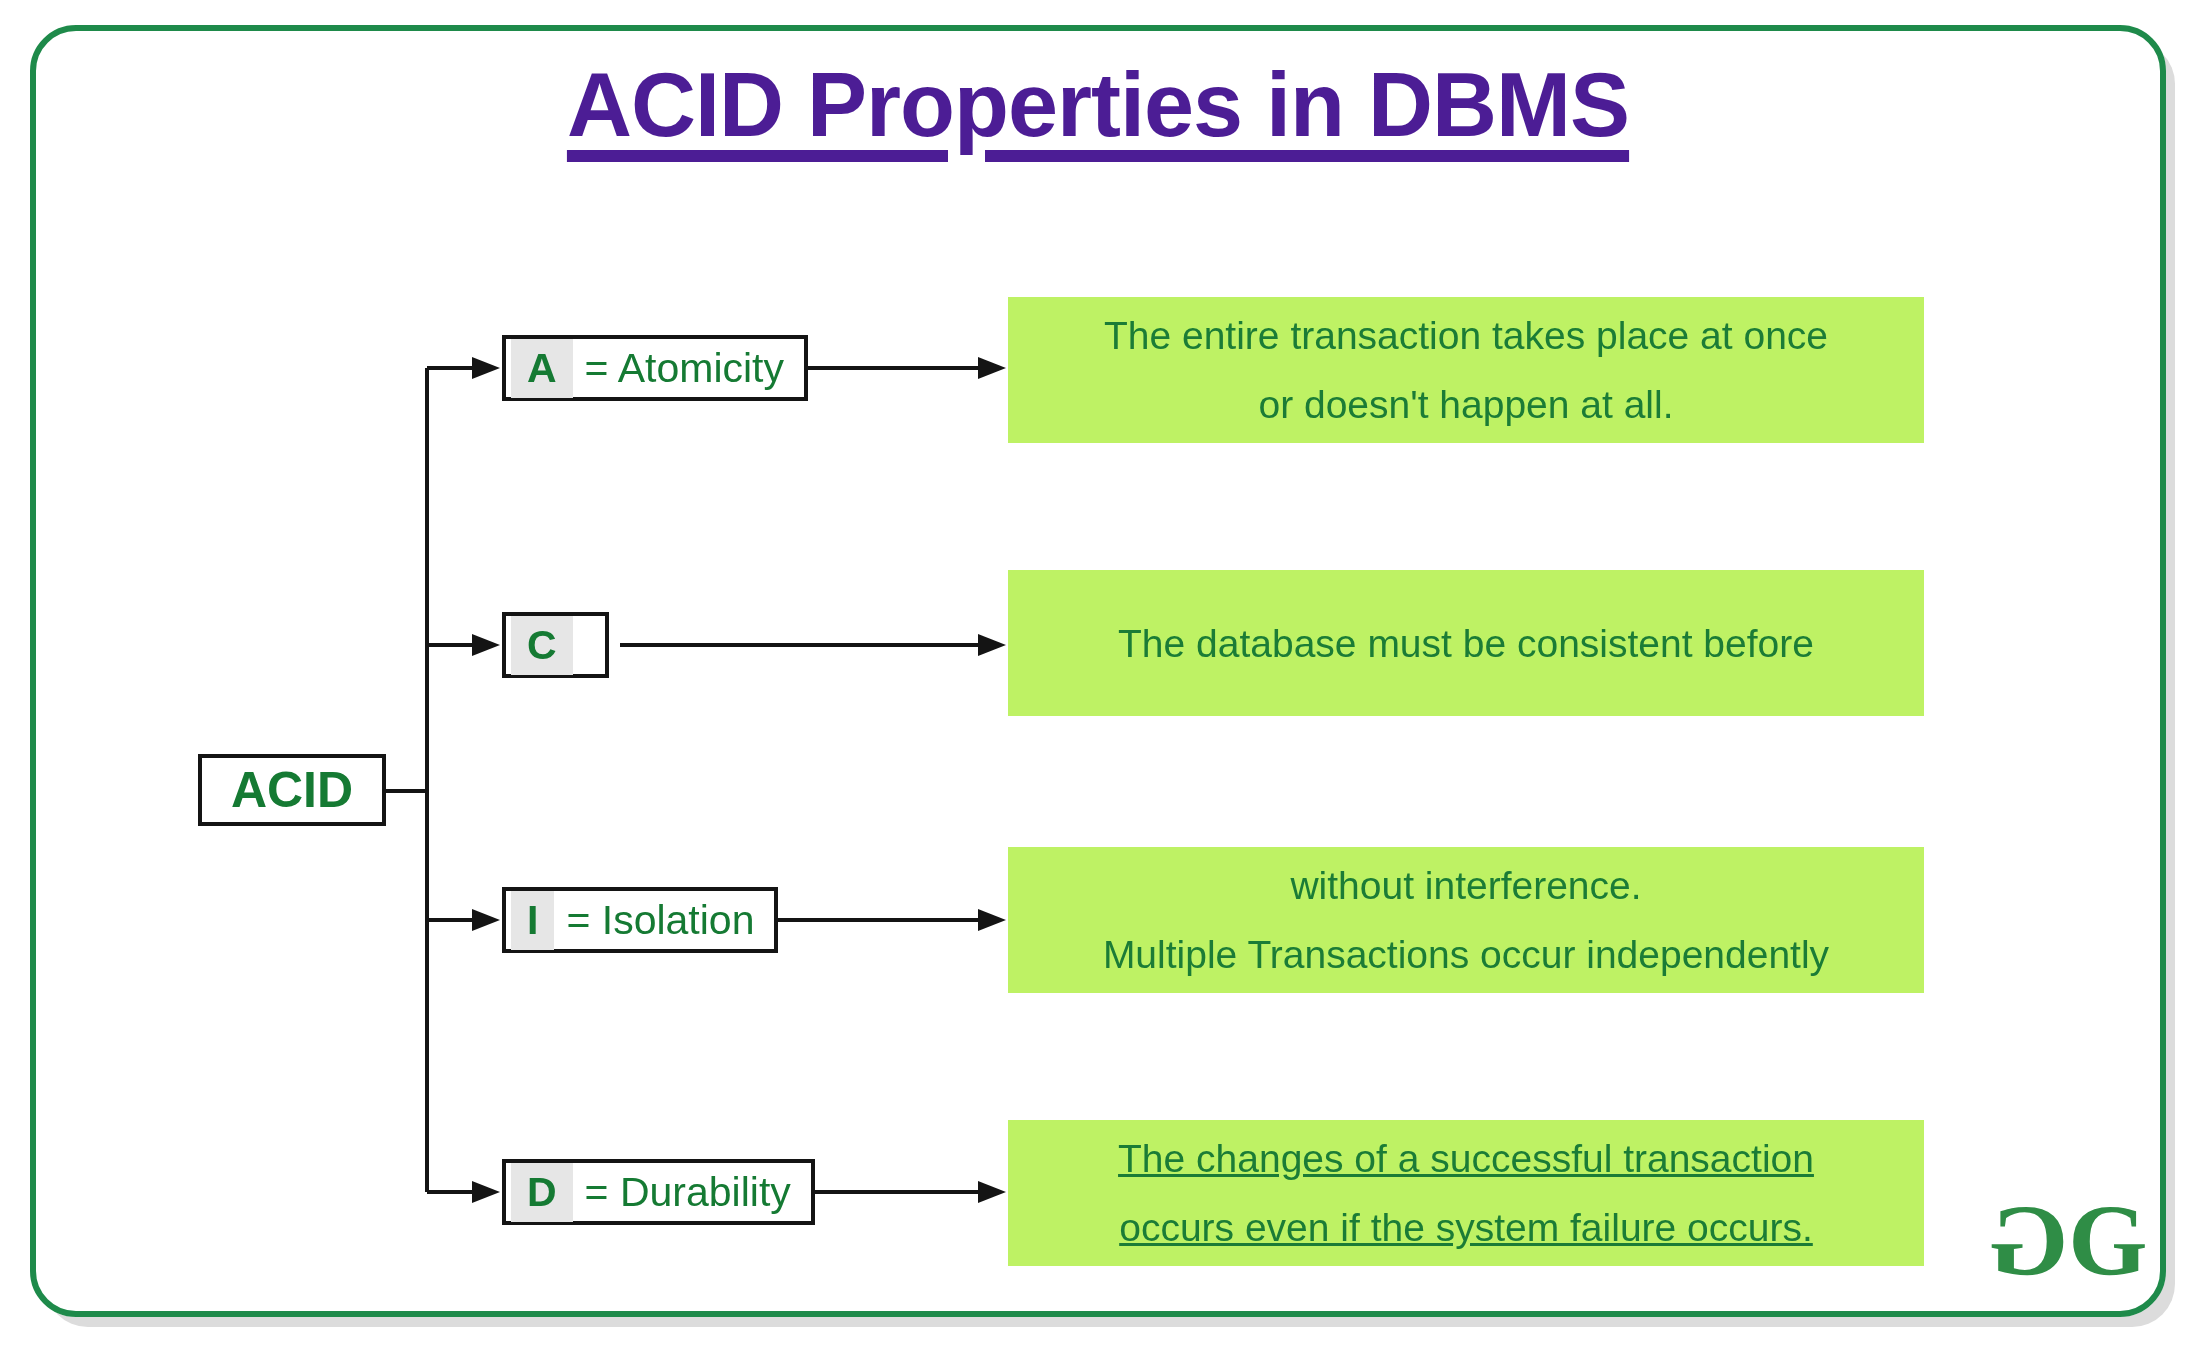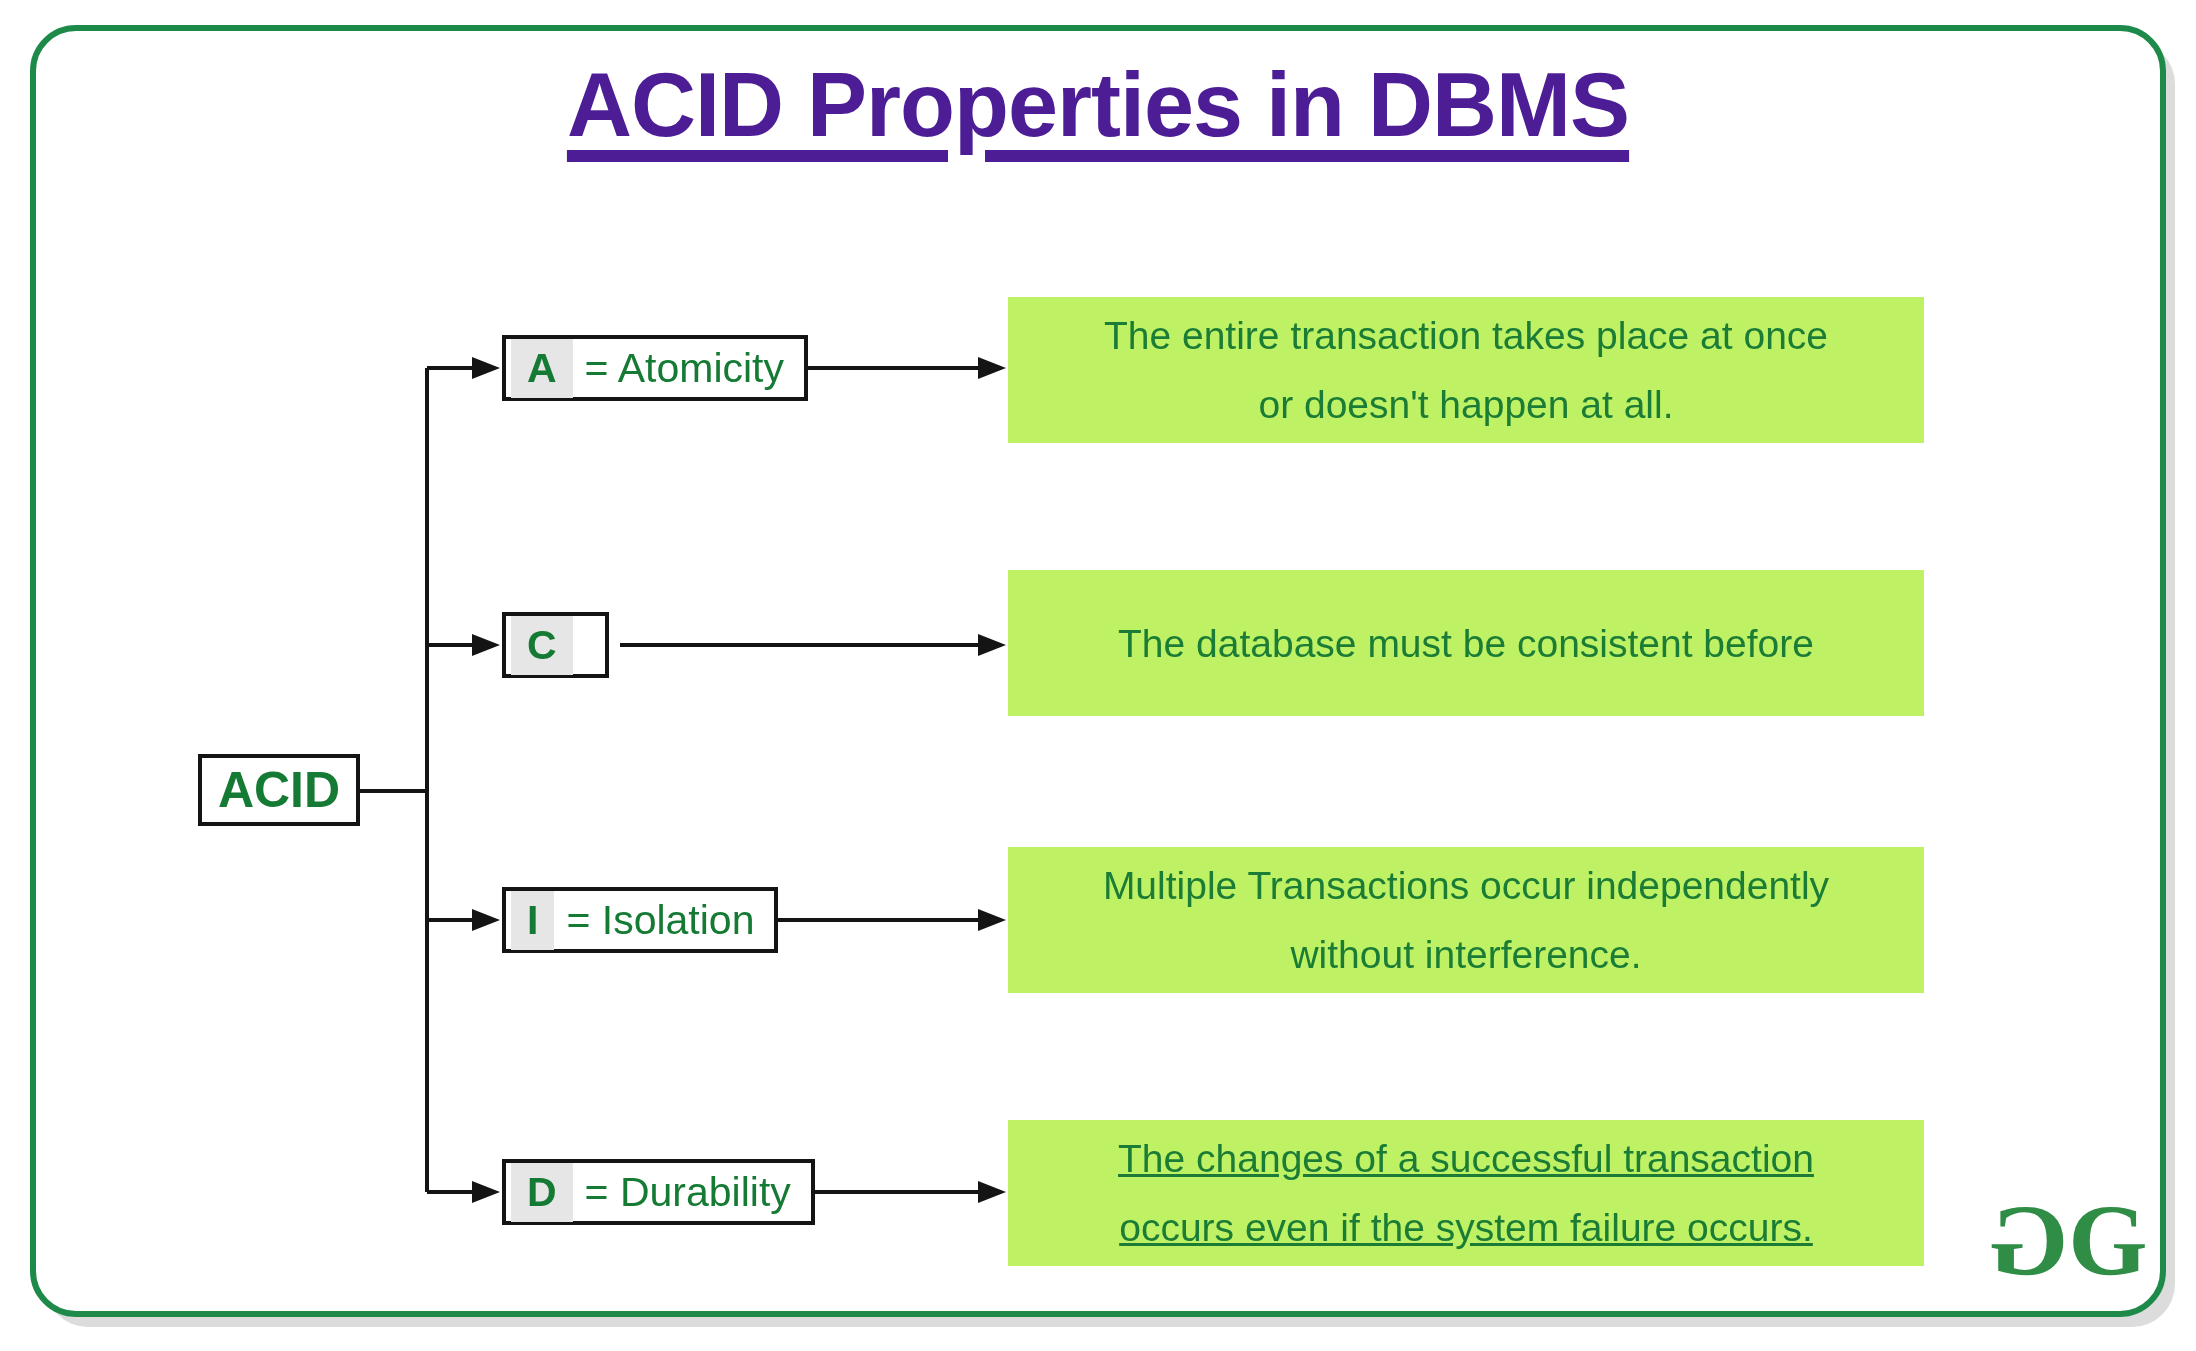--- a/index.html
+++ b/index.html
@@ -42,21 +42,21 @@
   .node {
     position: absolute;
     background: #ffffff;
     border: 4px solid #141414;
     display: flex;
     align-items: center;
     z-index: 2;
   }
   .root-node {
     left: 198px; top: 754px;
-    width: 162px; height: 72px;
+    width: 188px; height: 72px;
     justify-content: center;
     font-size: 50px;
     font-weight: bold;
     color: #157a33;
   }
   .letter-node {
     left: 502px;
     height: 66px;
     padding: 0 20px 0 5px;
     font-size: 41px;
@@ -167,22 +167,22 @@
 </div>
 
 <div class="desc desc-a">
   <div>The entire transaction takes place at once</div>
   <div>or doesn't happen at all.</div>
 </div>
 <div class="desc desc-c">
   <div>The database must be consistent before</div>
 </div>
 <div class="desc desc-i">
+  <div>without interference.</div>
   <div>Multiple Transactions occur independently</div>
-  <div>without interference.</div>
 </div>
 <div class="desc desc-d">
   <div>The changes of a successful transaction</div>
   <div>occurs even if the system failure occurs.</div>
 </div>
 
 <div class="logo">
   <span class="g-flip">G</span><span>G</span>
 </div>
 

